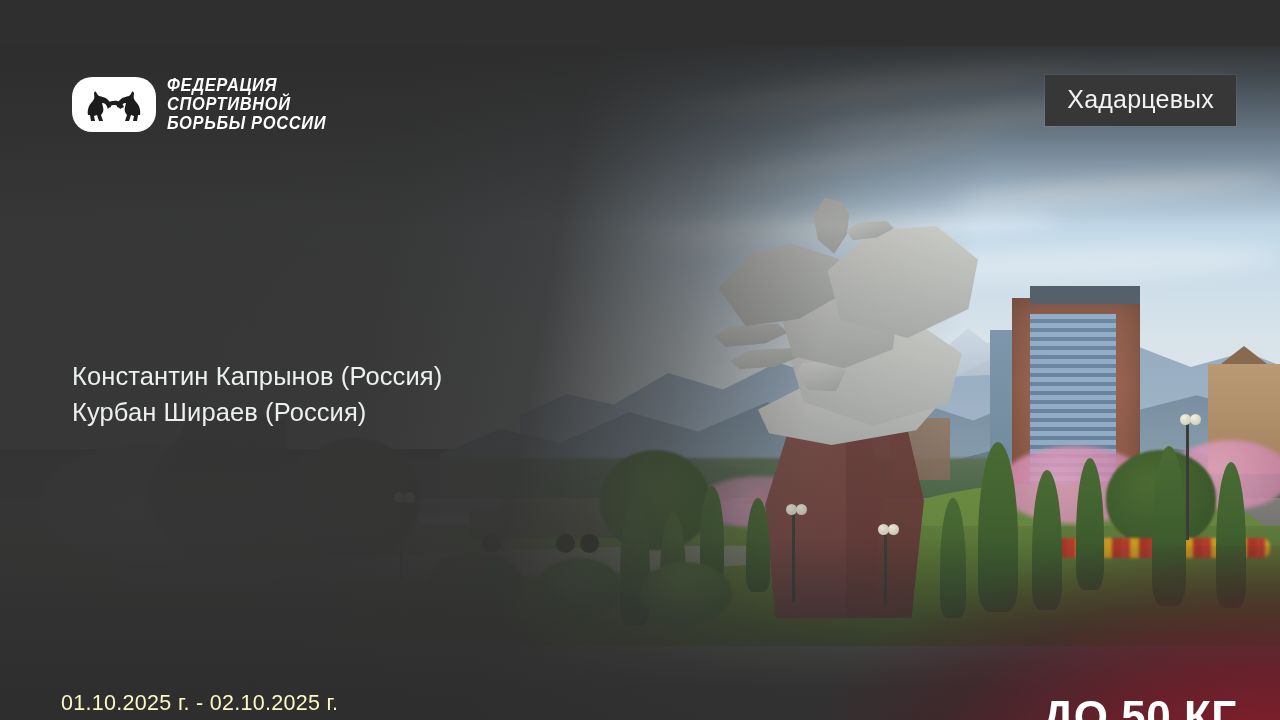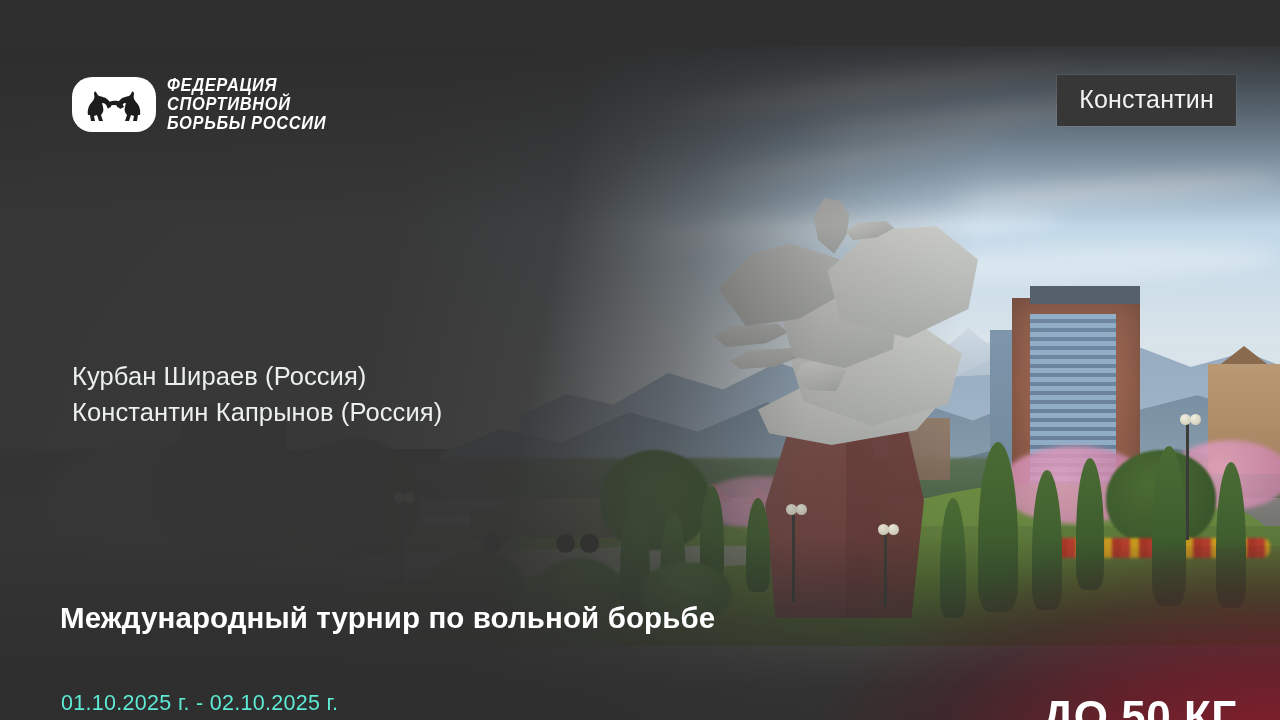--- a/index.html
+++ b/index.html
@@ -334,21 +334,21 @@
 
   .tournament {
     position:absolute; left:60px; top:553px;
     color:#fff; font-weight:bold; font-size:29.5px; line-height:1.3;
     letter-spacing:.1px;
   }
   .tournament div { white-space:nowrap; }
 
   .dates {
     position:absolute; left:61px; top:645px;
-    color:#5eead4; font-size:21.5px; letter-spacing:.3px; white-space:nowrap;
+    color:#fef9c3; font-size:21.5px; letter-spacing:.3px; white-space:nowrap;
   }
 
   .weight {
     position:absolute; right:36px; bottom:24px;
     color:#fff; font-weight:bold; font-size:44px;
     letter-spacing:.5px; white-space:nowrap;
   }
 </style>
 </head>
 <body>
@@ -474,29 +474,28 @@
         <path fill="#1c1c1c" d="M26 22c3-3 8-4 12-3 3 1 5 3 6 6l-4 2c-1-2-3-4-6-4-3 0-5 2-6 4l-2-5z"></path>
       </svg>
     </div>
     <div class="logo-text">
       <span>ФЕДЕРАЦИЯ</span>
       <span>СПОРТИВНОЙ</span>
       <span>БОРЬБЫ РОССИИ</span>
     </div>
   </div>
 
-  <div class="city-badge">Константин</div>
+  <div class="city-badge">Хадарцевых</div>
 
 
   <div class="athletes">
+    <div>Константин Капрынов (Россия)</div>
     <div>Курбан Шираев (Россия)</div>
-    <div>Константин Капрынов (Россия)</div>
   </div>
 
   <div class="tournament">
-    <div>Международный турнир по вольной борьбе</div>
   </div>
 
   <div class="dates">01.10.2025 г. - 02.10.2025 г.</div>
 
   <div class="weight">ДО 50 КГ.</div>
 
 </div>
 
 </body></html>

